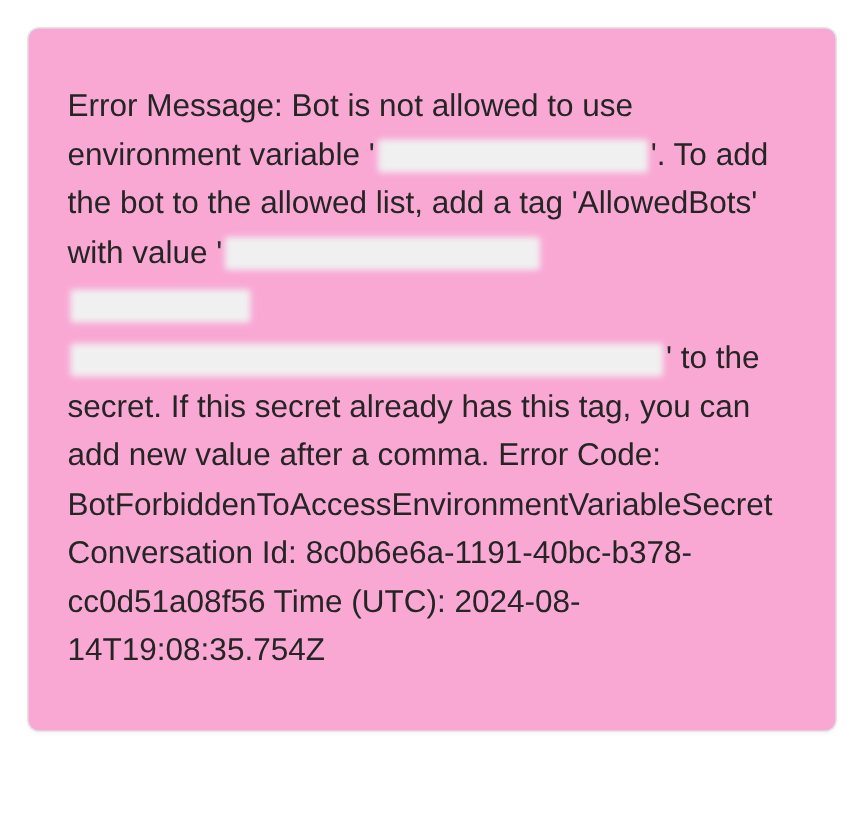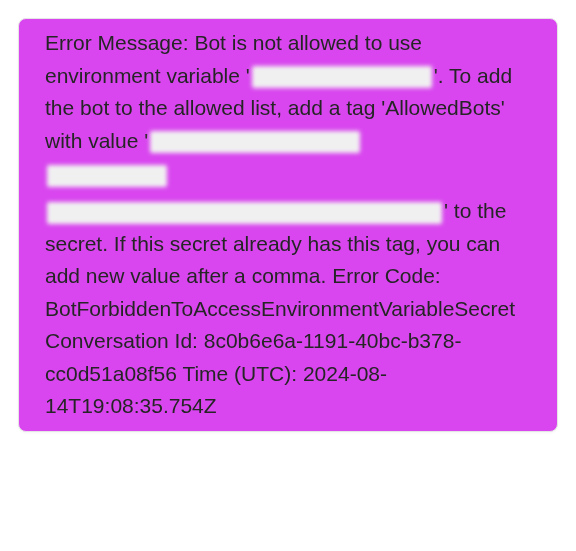--- a/index.html
+++ b/index.html
@@ -8,24 +8,24 @@
       box-sizing: border-box;
     }
     body {
       font-family: 'Segoe UI', -apple-system, BlinkMacSystemFont, sans-serif;
       background: #ffffff;
       padding: 18px;
       width: 576px;
       height: 551px;
     }
     .message-card {
-      background: #d946ef;
+      background: #f9a8d4;
       border: 1px solid #e5e5e5;
       border-radius: 8px;
-      padding: 8px 26px;
+      padding: 36px 26px;
       box-shadow: 0 1px 3px rgba(0,0,0,0.04);
     }
     .message-text {
       font-size: 21px;
       line-height: 1.55;
       color: #252525;
       word-wrap: break-word;
       overflow-wrap: break-word;
     }
     .redacted {

